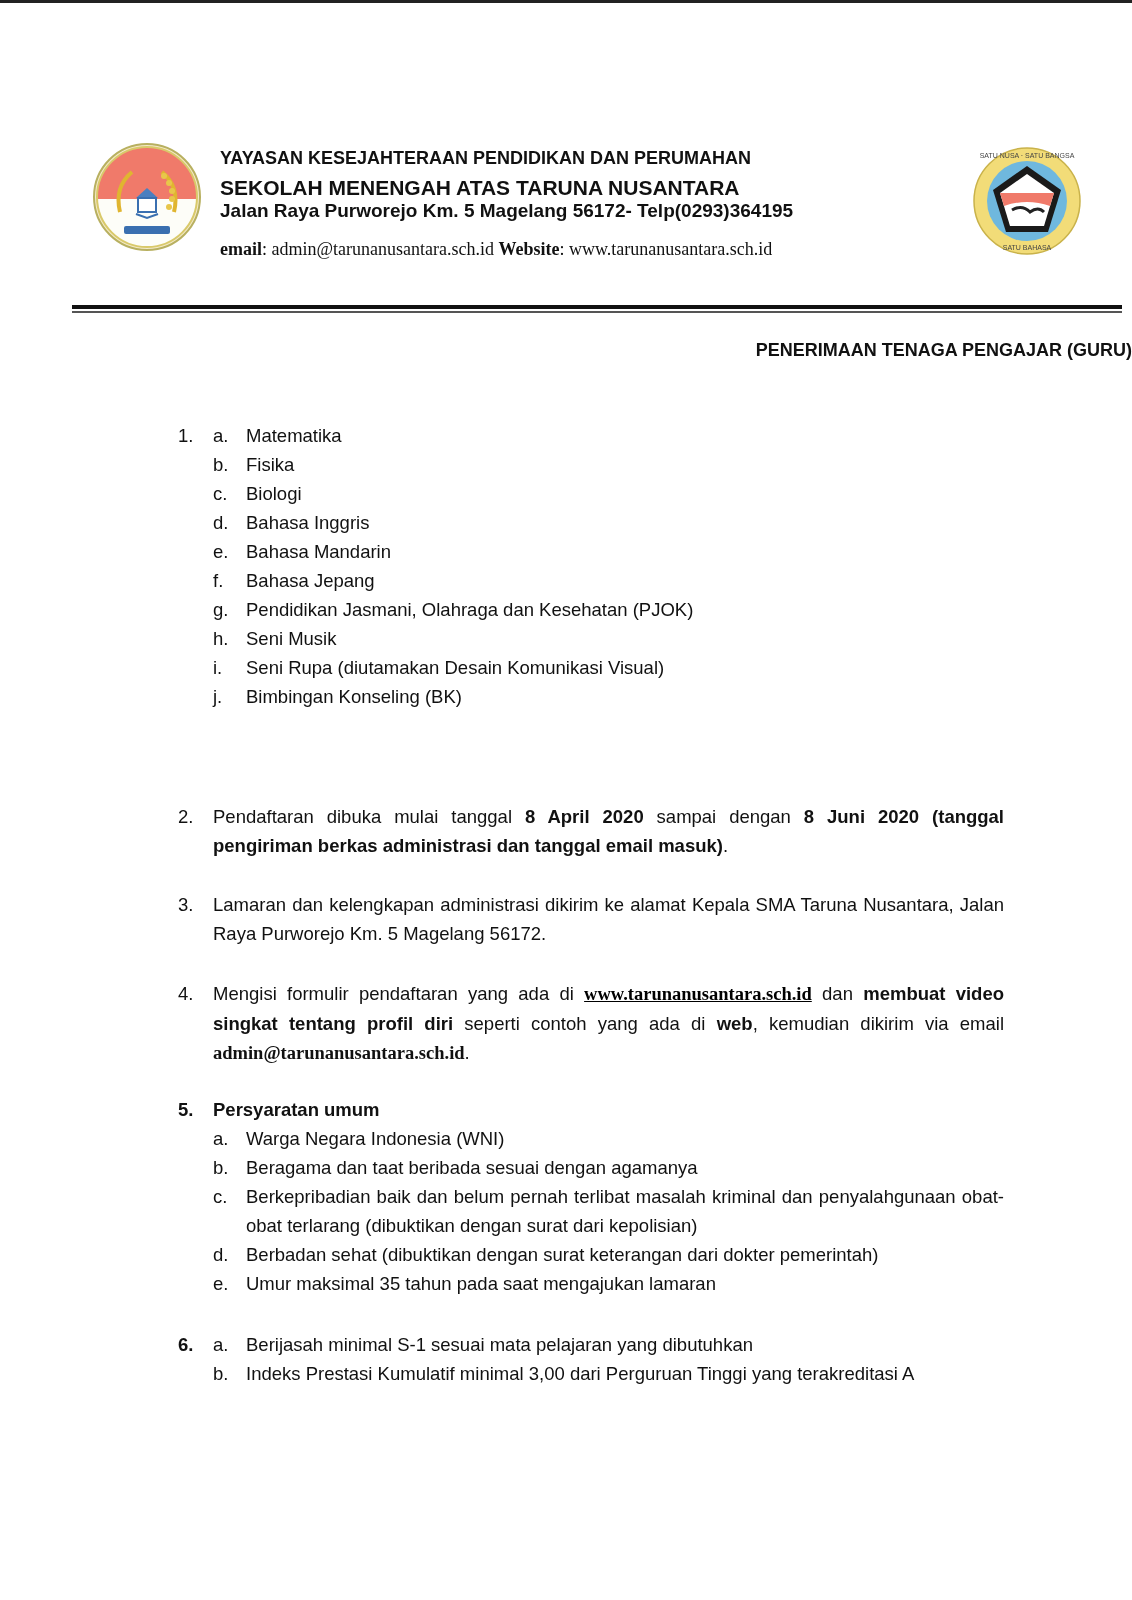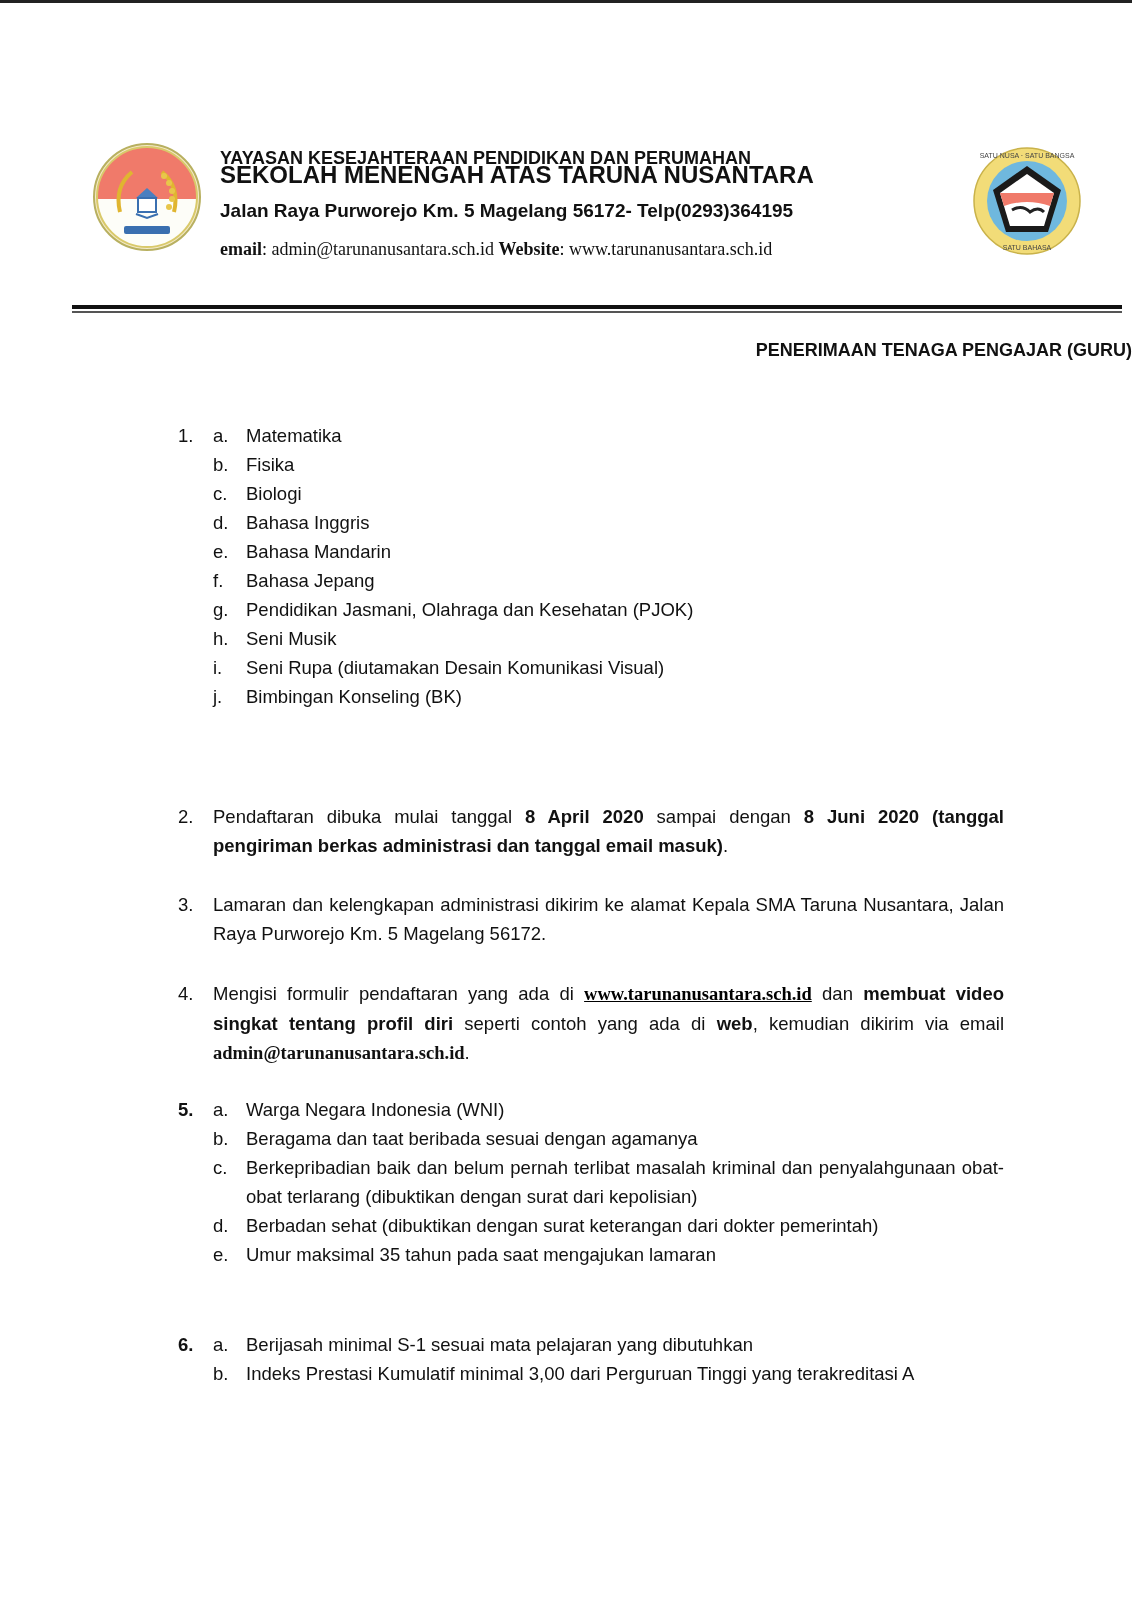--- a/index.html
+++ b/index.html
@@ -4,21 +4,21 @@
 <style>
   html, body { margin:0; padding:0; background:#fff; }
   body { width:1132px; height:1600px; position:relative; overflow:hidden; color:#111;
          font-family:"Liberation Sans", "DejaVu Sans", sans-serif; }
   .topbar { position:absolute; left:0; top:0; width:1132px; height:3px; background:#222; }
   .logo { position:absolute; }
   .logo-left { left:92px; top:142px; width:110px; height:110px; }
   .logo-right { left:972px; top:146px; width:110px; height:110px; }
   .letterhead { position:absolute; left:220px; width:760px; text-align:left; }
   .lh1 { top:148px; font-size:18px; font-weight:bold; letter-spacing:0px; }
-  .lh2 { top:161px; font-size:24px; font-weight:bold; }
+  .lh2 { top:176px; font-size:21px; font-weight:bold; }
   .lh3 { top:200px; font-size:19px; font-weight:bold; }
   .lh4 { top:239px; font-size:18px; font-family:"Liberation Serif","DejaVu Serif",serif; }
   .lh4 b { font-weight:bold;margin-top:32px; }
   .rule-thick { position:absolute; left:72px; top:305px; width:1050px; height:4px; background:#111; }
   .rule-thin { position:absolute; left:72px; top:311px; width:1050px; height:1.5px; background:#555; }
   .doc-title { position:absolute; left:0; width:1132px; top:340px; text-align:right; font-size:18px; font-weight:bold; }
   .item { position:absolute; left:178px; width:826px; font-size:18.5px; line-height:29px; }
   .num { position:absolute; left:0; top:0; }
   .body { margin-left:35px; text-align:justify; }
   .sub { position:relative; margin-left:35px; }
@@ -139,20 +139,21 @@
   <div class="body">Lamaran dan kelengkapan administrasi dikirim ke alamat Kepala SMA Taruna Nusantara, Jalan Raya Purworejo Km. 5 Magelang 56172.</div>
 </div>
 
 <div class="item" style="top:979px;">
   <span class="num">4.</span>
   <div class="body"><span>Mengisi formulir pendaftaran yang ada di </span><a class="link">www.tarunanusantara.sch.id</a><span> dan </span><b>membuat video singkat tentang profil diri</b><span> seperti contoh yang ada di </span><b>web</b><span>, kemudian dikirim via email </span><span class="serifb">admin@tarunanusantara.sch.id</span><span>.</span></div>
 </div>
 
 <div class="item" style="top:1095px;">
   <span class="num heading">5.</span>
+  <div class="body heading">Persyaratan umum</div>
   <div id="req5">
       <div class="sub">
         <span class="sl">a.</span>
         <div class="st">Warga Negara Indonesia (WNI)</div>
       </div>
       <div class="sub">
         <span class="sl">b.</span>
         <div class="st">Beragama dan taat beribada sesuai dengan agamanya</div>
       </div>
       <div class="sub">

